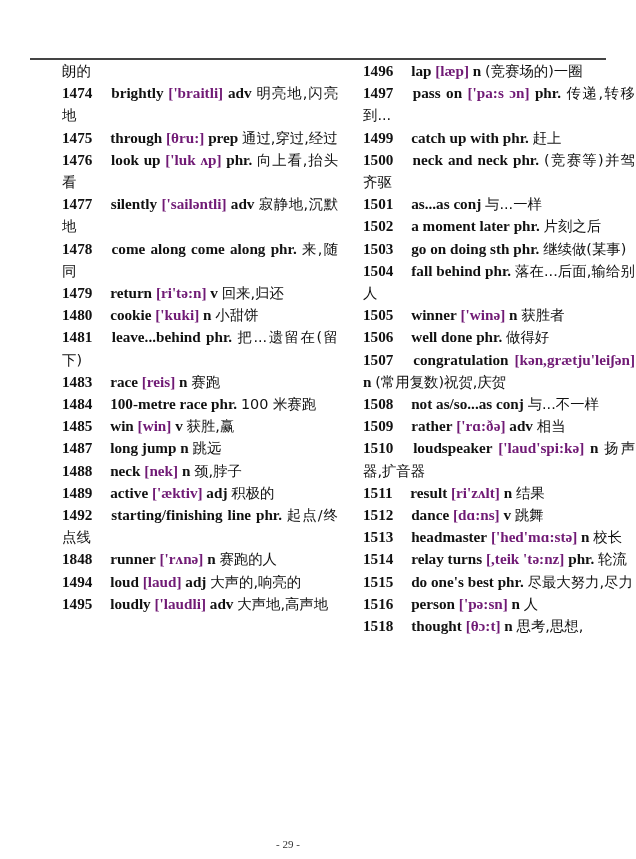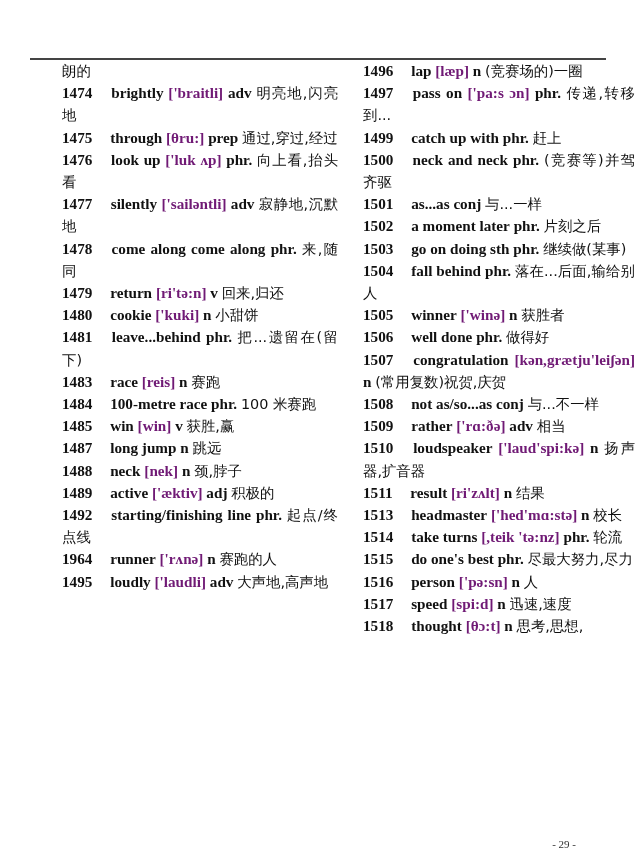--- a/index.html
+++ b/index.html
@@ -8,21 +8,21 @@
   .rule { position:absolute; left:30px; top:58px; width:576px; height:2px; background:#444; }
   .col { position:absolute; top:60px; font-size:15.2px; line-height:22.2px;margin-left:30px; }
   .col.left { left:32px; width:276px; }
   .col.right { left:333px; width:272px; }
   .entry { text-align:justify; }
   .num { font-weight:bold; margin-right:14px; }
   .word { font-weight:bold; }
   .ipa { color:#701a75; font-weight:bold; }
   .pos { font-weight:bold; }
   .cn { font-family:"DejaVu Sans", sans-serif; font-size:14.4px; }
-  .page-num { position:absolute; top:838px; left:0; width:576px; text-align:right;
+  .page-num { position:absolute; top:838px; left:0; width:576px; text-align:center;
               font-size:11px; color:#333; }
 </style>
 </head>
 <body>
 
 <div class="rule"></div>
 
 <div class="col left">
   <div class="entry cn">朗的</div>
   <div id="left-entries">
@@ -34,21 +34,22 @@
       <div class="entry"><span class="num">1479</span> <span class="word">return</span> <span class="ipa">[ri'tə:n]</span> <span class="pos">v</span> <span class="cn">回来,归还</span> </div>
       <div class="entry"><span class="num">1480</span> <span class="word">cookie</span> <span class="ipa">['kuki]</span> <span class="pos">n</span> <span class="cn">小甜饼</span> </div>
       <div class="entry"><span class="num">1481</span> <span class="word">leave...behind</span> <span class="pos">phr.</span> <span class="cn">把...遗留在(留下)</span> </div>
       <div class="entry"><span class="num">1483</span> <span class="word">race</span> <span class="ipa">[reis]</span> <span class="pos">n</span> <span class="cn">赛跑</span> </div>
       <div class="entry"><span class="num">1484</span> <span class="word">100-metre race</span> <span class="pos">phr.</span> <span class="cn">100 米赛跑</span> </div>
       <div class="entry"><span class="num">1485</span> <span class="word">win</span> <span class="ipa">[win]</span> <span class="pos">v</span> <span class="cn">获胜,赢</span> </div>
       <div class="entry"><span class="num">1487</span> <span class="word">long jump</span> <span class="pos">n</span> <span class="cn">跳远</span> </div>
       <div class="entry"><span class="num">1488</span> <span class="word">neck</span> <span class="ipa">[nek]</span> <span class="pos">n</span> <span class="cn">颈,脖子</span> </div>
       <div class="entry"><span class="num">1489</span> <span class="word">active</span> <span class="ipa">['æktiv]</span> <span class="pos">adj</span> <span class="cn">积极的</span> </div>
       <div class="entry"><span class="num">1492</span> <span class="word">starting/finishing line</span> <span class="pos">phr.</span> <span class="cn">起点/终点线</span> </div>
-      <div class="entry"><span class="num">1964</span> <span class="word">runner</span> <span class="ipa">['rʌnə]</span> <span class="pos">n</span> <span class="cn">赛跑的人</span> </div>
+      <div class="entry"><span class="num">1848</span> <span class="word">runner</span> <span class="ipa">['rʌnə]</span> <span class="pos">n</span> <span class="cn">赛跑的人</span> </div>
+      <div class="entry"><span class="num">1494</span> <span class="word">loud</span> <span class="ipa">[laud]</span> <span class="pos">adj</span> <span class="cn">大声的,响亮的</span> </div>
       <div class="entry"><span class="num">1495</span> <span class="word">loudly</span> <span class="ipa">['laudli]</span> <span class="pos">adv</span> <span class="cn">大声地,高声地</span> </div>
     </div>
 </div>
 
 <div class="col right">
   <div id="right-entries">
       <div class="entry"><span class="num">1496</span> <span class="word">lap</span> <span class="ipa">[læp]</span> <span class="pos">n</span> <span class="cn">(竞赛场的)一圈</span> </div>
       <div class="entry"><span class="num">1497</span> <span class="word">pass on</span> <span class="ipa">['pa:s ɔn]</span> <span class="pos">phr.</span> <span class="cn">传递,转移到...</span> </div>
       <div class="entry"><span class="num">1499</span> <span class="word">catch up with</span> <span class="pos">phr.</span> <span class="cn">赶上</span> </div>
       <div class="entry"><span class="num">1500</span> <span class="word">neck and neck</span> <span class="pos">phr.</span> <span class="cn">(竞赛等)并驾齐驱</span> </div>
@@ -56,22 +57,22 @@
       <div class="entry"><span class="num">1502</span> <span class="word">a moment later</span> <span class="pos">phr.</span> <span class="cn">片刻之后</span> </div>
       <div class="entry"><span class="num">1503</span> <span class="word">go on doing sth</span> <span class="pos">phr.</span> <span class="cn">继续做(某事)</span> </div>
       <div class="entry"><span class="num">1504</span> <span class="word">fall behind</span> <span class="pos">phr.</span> <span class="cn">落在...后面,输给别人</span> </div>
       <div class="entry"><span class="num">1505</span> <span class="word">winner</span> <span class="ipa">['winə]</span> <span class="pos">n</span> <span class="cn">获胜者</span> </div>
       <div class="entry"><span class="num">1506</span> <span class="word">well done</span> <span class="pos">phr.</span> <span class="cn">做得好</span> </div>
       <div class="entry"><span class="num">1507</span> <span class="word">congratulation</span> <span class="ipa">[kən,grætju'leiʃən]</span> <span class="pos">n</span> <span class="cn">(常用复数)祝贺,庆贺</span> </div>
       <div class="entry"><span class="num">1508</span> <span class="word">not as/so...as</span> <span class="pos">conj</span> <span class="cn">与...不一样</span> </div>
       <div class="entry"><span class="num">1509</span> <span class="word">rather</span> <span class="ipa">['rɑ:ðə]</span> <span class="pos">adv</span> <span class="cn">相当</span> </div>
       <div class="entry"><span class="num">1510</span> <span class="word">loudspeaker</span> <span class="ipa">['laud'spi:kə]</span> <span class="pos">n</span> <span class="cn">扬声器,扩音器</span> </div>
       <div class="entry"><span class="num">1511</span> <span class="word">result</span> <span class="ipa">[ri'zʌlt]</span> <span class="pos">n</span> <span class="cn">结果</span> </div>
+      <div class="entry"><span class="num">1512</span> <span class="word">dance</span> <span class="ipa">[dɑ:ns]</span> <span class="pos">v</span> <span class="cn">跳舞</span> </div>
       <div class="entry"><span class="num">1513</span> <span class="word">headmaster</span> <span class="ipa">['hed'mɑ:stə]</span> <span class="pos">n</span> <span class="cn">校长</span> </div>
-      <div class="entry"><span class="num">1514</span> <span class="word">take turns</span> <span class="ipa">[,teik 'tə:nz]</span> <span class="pos">phr.</span> <span class="cn">轮流</span> </div>
+      <div class="entry"><span class="num">1514</span> <span class="word">relay turns</span> <span class="ipa">[,teik 'tə:nz]</span> <span class="pos">phr.</span> <span class="cn">轮流</span> </div>
       <div class="entry"><span class="num">1515</span> <span class="word">do one's best</span> <span class="pos">phr.</span> <span class="cn">尽最大努力,尽力</span> </div>
       <div class="entry"><span class="num">1516</span> <span class="word">person</span> <span class="ipa">['pə:sn]</span> <span class="pos">n</span> <span class="cn">人</span> </div>
-      <div class="entry"><span class="num">1517</span> <span class="word">speed</span> <span class="ipa">[spi:d]</span> <span class="pos">n</span> <span class="cn">迅速,速度</span> </div>
       <div class="entry"><span class="num">1518</span> <span class="word">thought</span> <span class="ipa">[θɔ:t]</span> <span class="pos">n</span> <span class="cn">思考,思想,</span> </div>
     </div>
 </div>
 
 <div class="page-num">- 29 -</div>
 
 </body></html>

